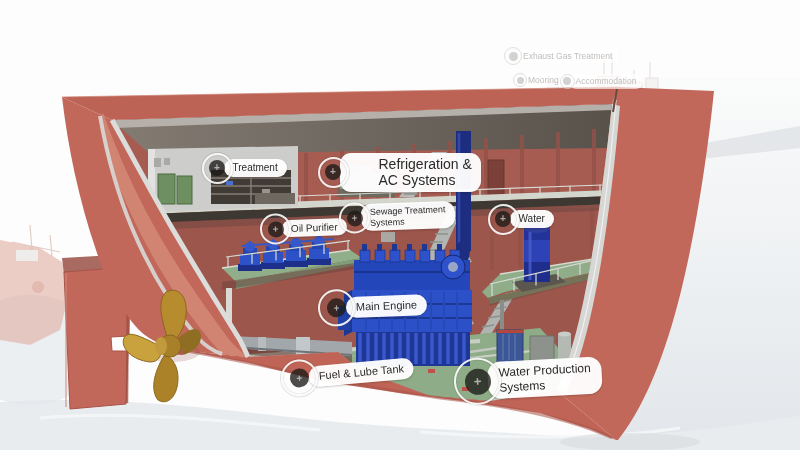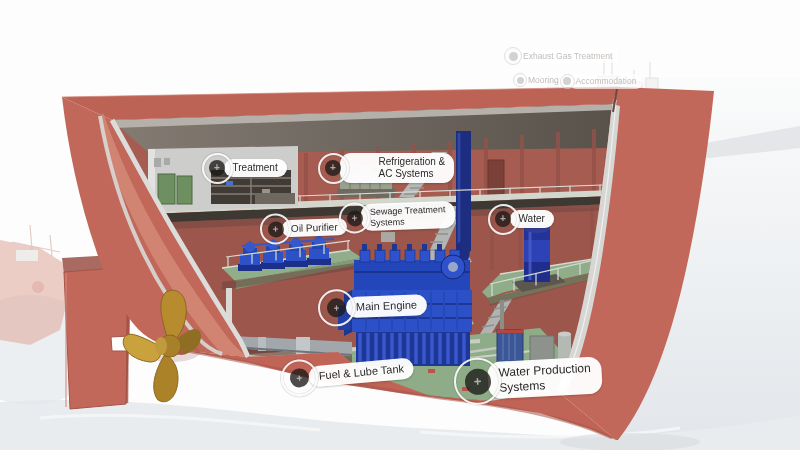--- a/index.html
+++ b/index.html
@@ -315,21 +315,21 @@
     </div>
     <div class="pill">Treatment</div>
   </div>
 
   <div class="hotspot" style="left:317.5px;top:152.5px;">
     <div class="pin pin-s">
       <div class="disk">
           <span class="plus">+</span>
         </div>
     </div>
-    <div class="pill" style="font-size:10px;padding-left:39px;">Refrigeration &amp;
+    <div class="pill" style="font-size:14px;padding-left:39px;">Refrigeration &amp;
 AC Systems</div>
   </div>
 
   <div class="hotspot" style="left:259.5px;top:213.5px;transform:rotate(-2deg);">
     <div class="pin pin-s">
       <div class="disk">
           <span class="plus">+</span>
         </div>
     </div>
     <div class="pill">Oil Purifier</div>

